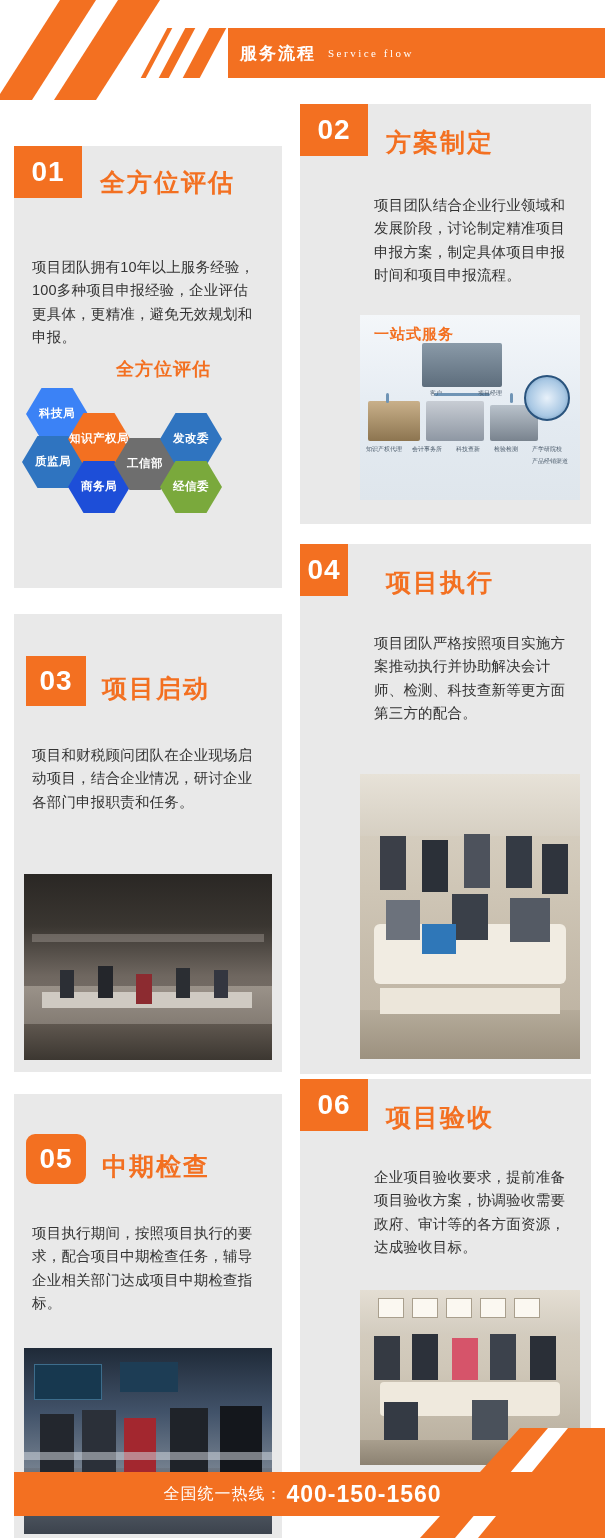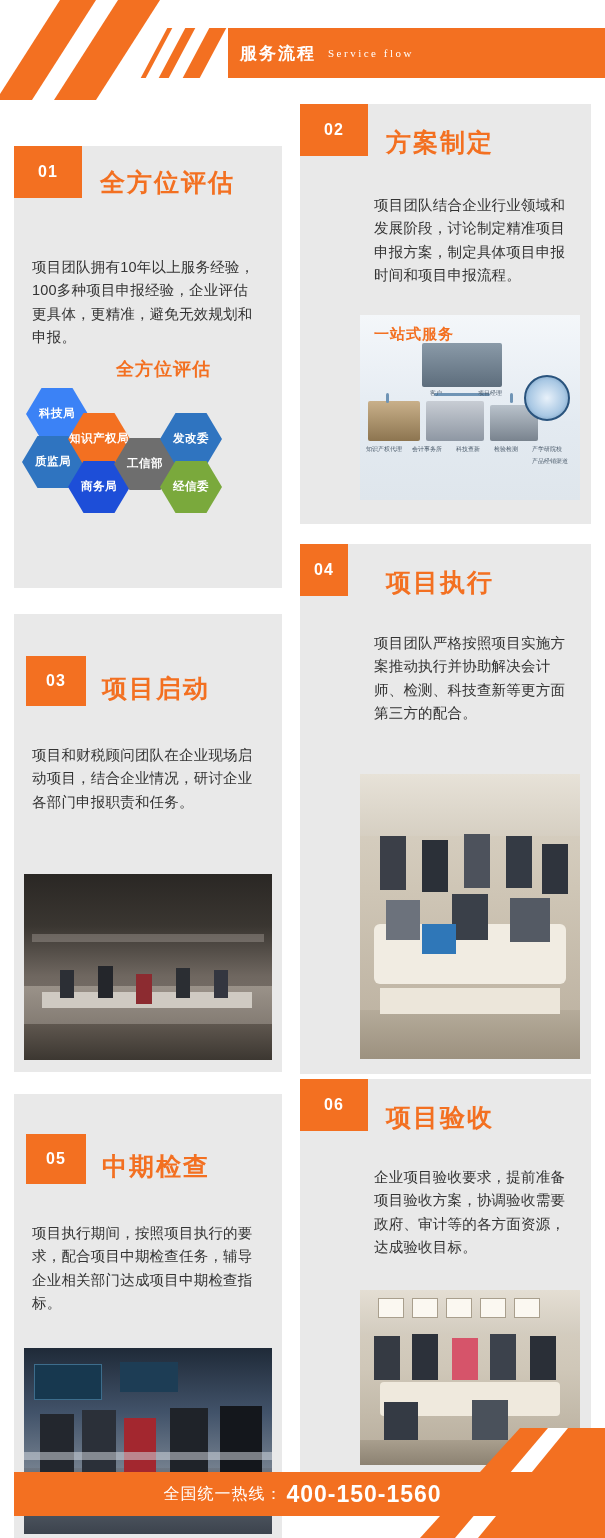--- a/index.html
+++ b/index.html
@@ -84,21 +84,21 @@
   }
   .card {
     position: absolute;
     background: #e9e9e9;
     box-sizing: border-box;
   }
   .num-badge {
     position: absolute;
     background: #f37021;
     color: #ffffff;
-    font-size: 16px;
+    font-size: 28px;
     font-weight: bold;
     display: flex;
     align-items: center;
     justify-content: center;
     letter-spacing: 1px;
   }
   .card-title {
     position: absolute;
     color: #f37021;
     font-size: 25px;
@@ -225,21 +225,21 @@
   
   #card04 { left: 286px; top: 440px; width: 291px; height: 530px; }
   #badge04 { left: 286px; top: 440px; width: 48px; height: 52px; }
   #title04 { left: 372px; top: 462px; }
   #body04  { left: 360px; top: 528px; width: 198px; }
 
   #photo04 { left: 346px; top: 670px; width: 220px; height: 285px; }
 
   
   #card05 { left: 0px;   top: 990px; width: 268px; height: 450px; }
-  #badge05 { left: 12px; top: 1030px; width: 60px; height: 50px; }
+  #badge05 { left: 12px; top: 1030px; width: 60px; height: 50px; border-radius: 9px; }
   #title05 { left: 88px; top: 1046px; }
   #body05  { left: 18px; top: 1118px; width: 232px; }
 
   #photo05 { left: 10px; top: 1244px; width: 248px; height: 186px; }
 
   
   #card06 { left: 286px; top: 975px; width: 291px; height: 400px; }
   #badge06 { left: 286px; top: 975px; width: 68px; height: 52px; }
   #title06 { left: 372px; top: 997px; }
   #body06  { left: 360px; top: 1062px; width: 198px; }

